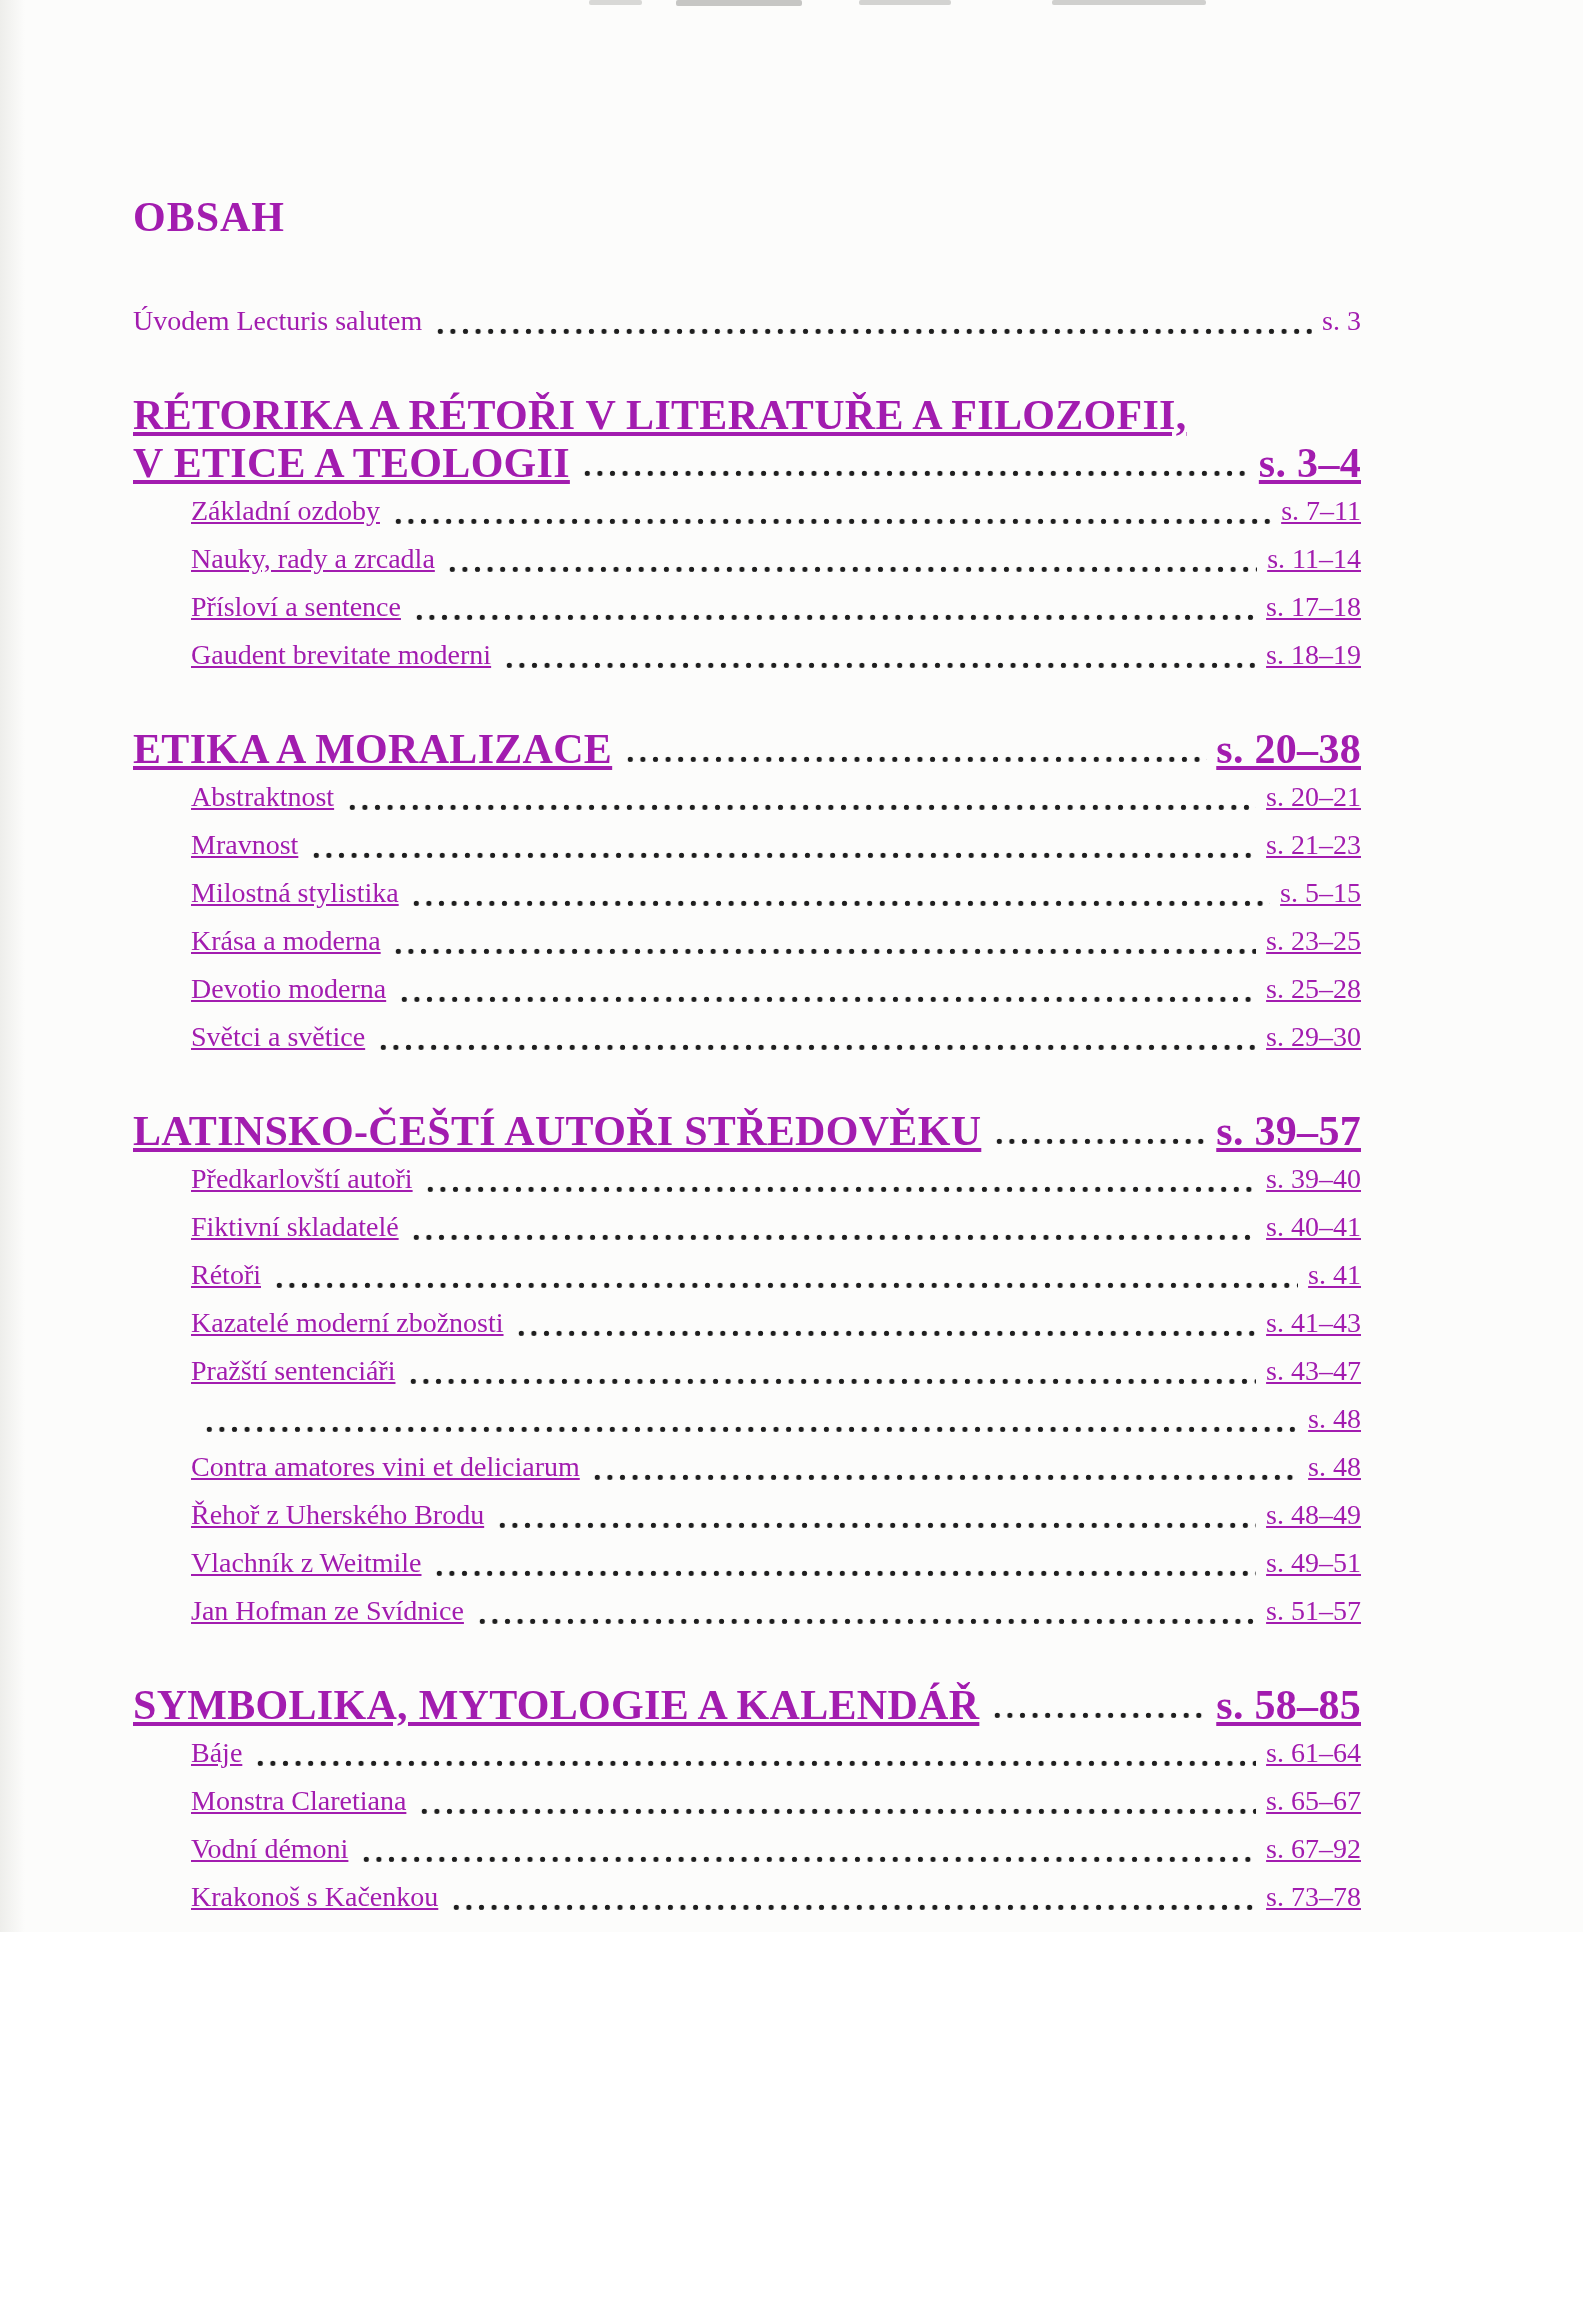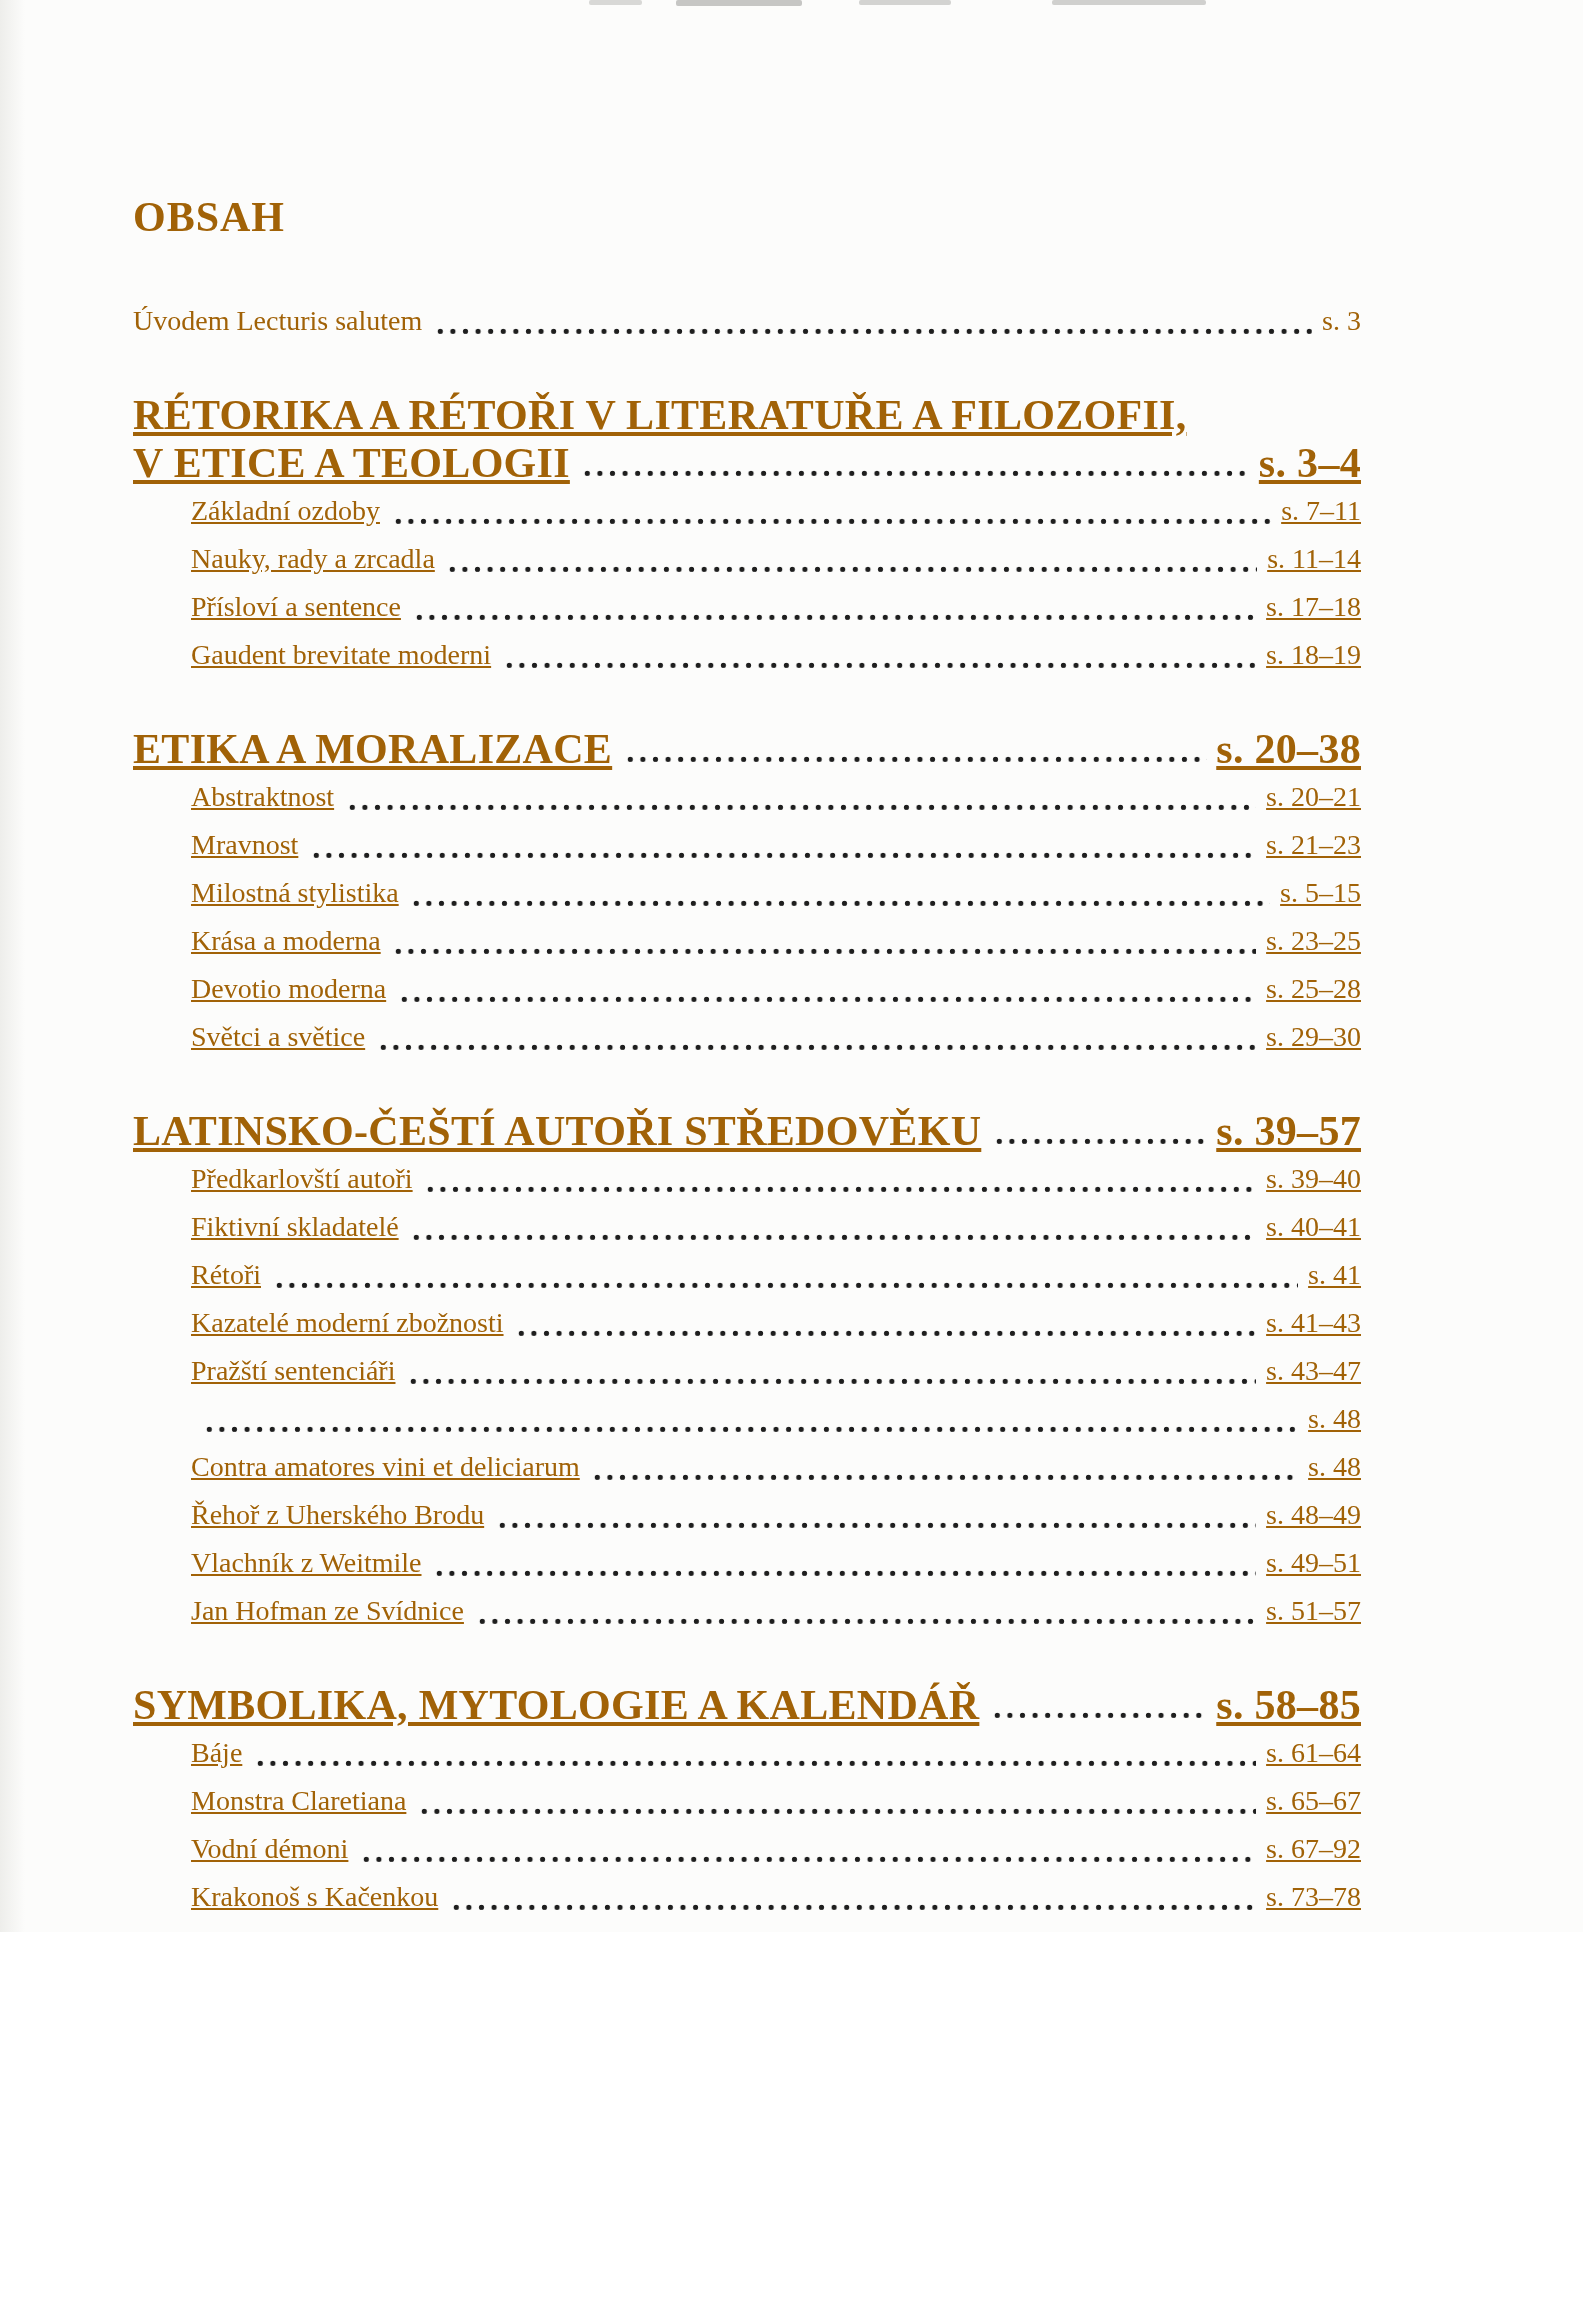--- a/index.html
+++ b/index.html
@@ -5,21 +5,21 @@
   html, body { margin: 0; padding: 0; }
   body { background: #ffffff; }
 
   .page {
     position: relative;
     width: 1583px;
     height: 1932px;
     background: #fcfcfb;
     overflow: hidden;
     font-family: "Liberation Serif", serif;
-    color: #a16207;
+    color: #a21caf;
   }
 
   
   .edge-left {
     position: absolute; left: 0; top: 0; width: 25px; height: 100%;
     background: linear-gradient(to right, #ecece9, rgba(255,255,255,0));
     opacity: .9;
   }
   .artifact { position: absolute; border-radius: 1.9px; }
 

